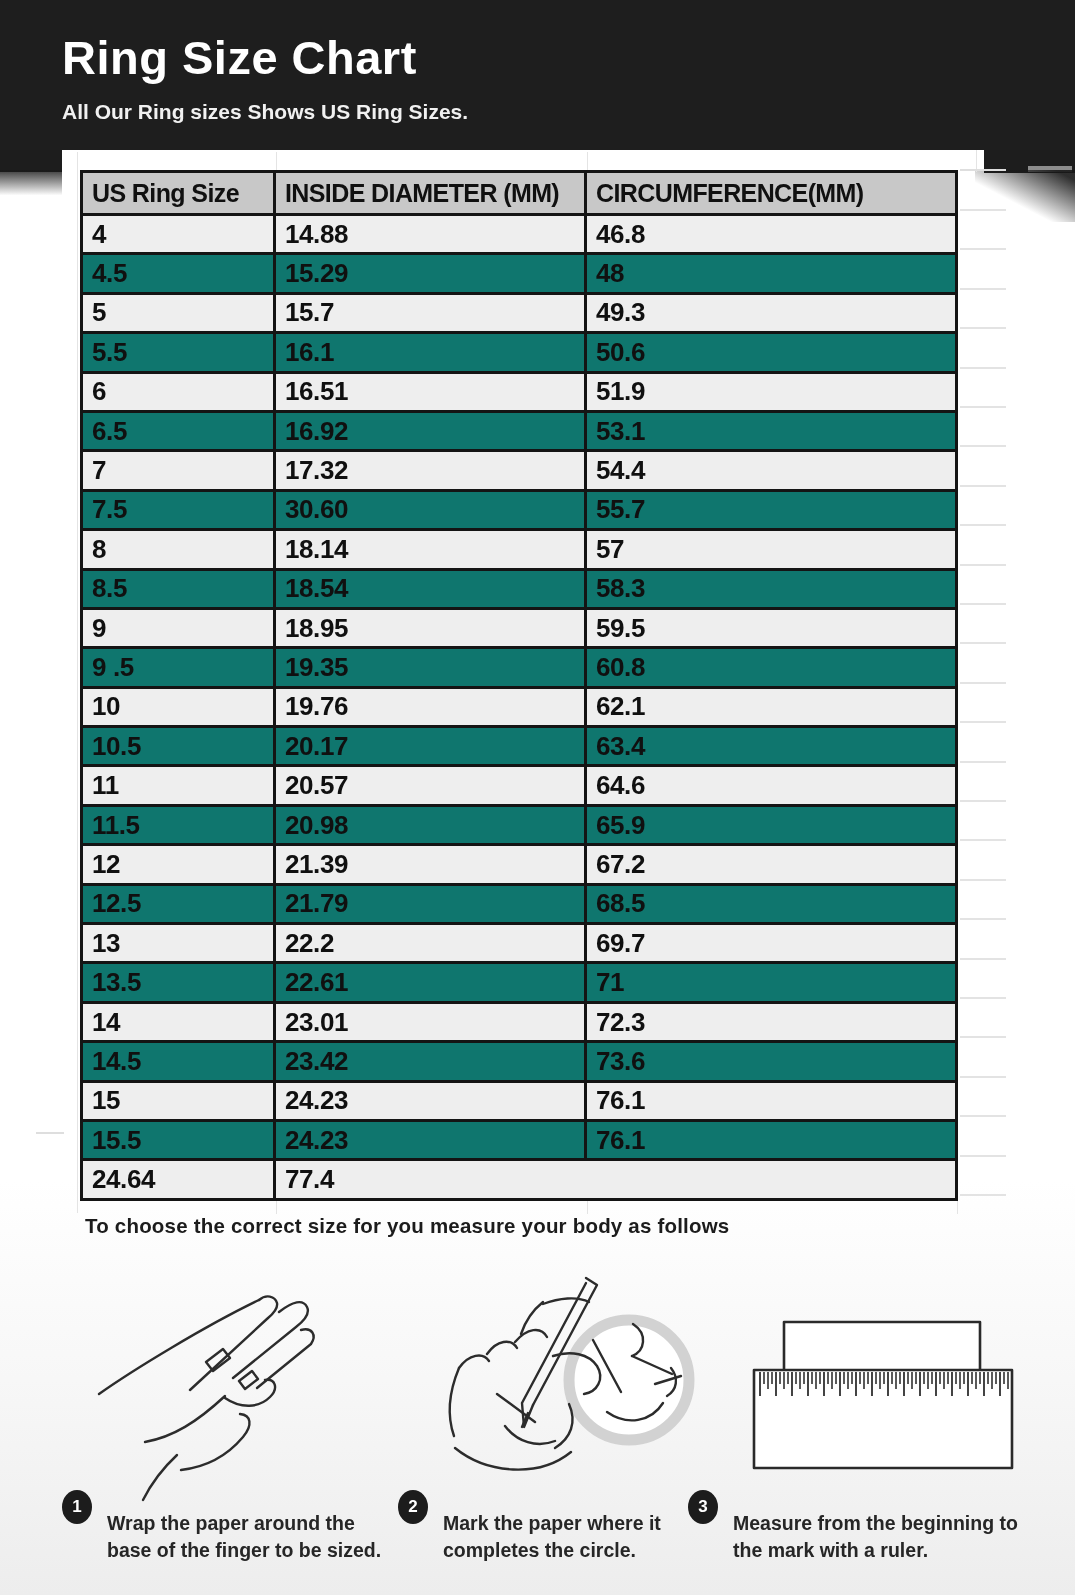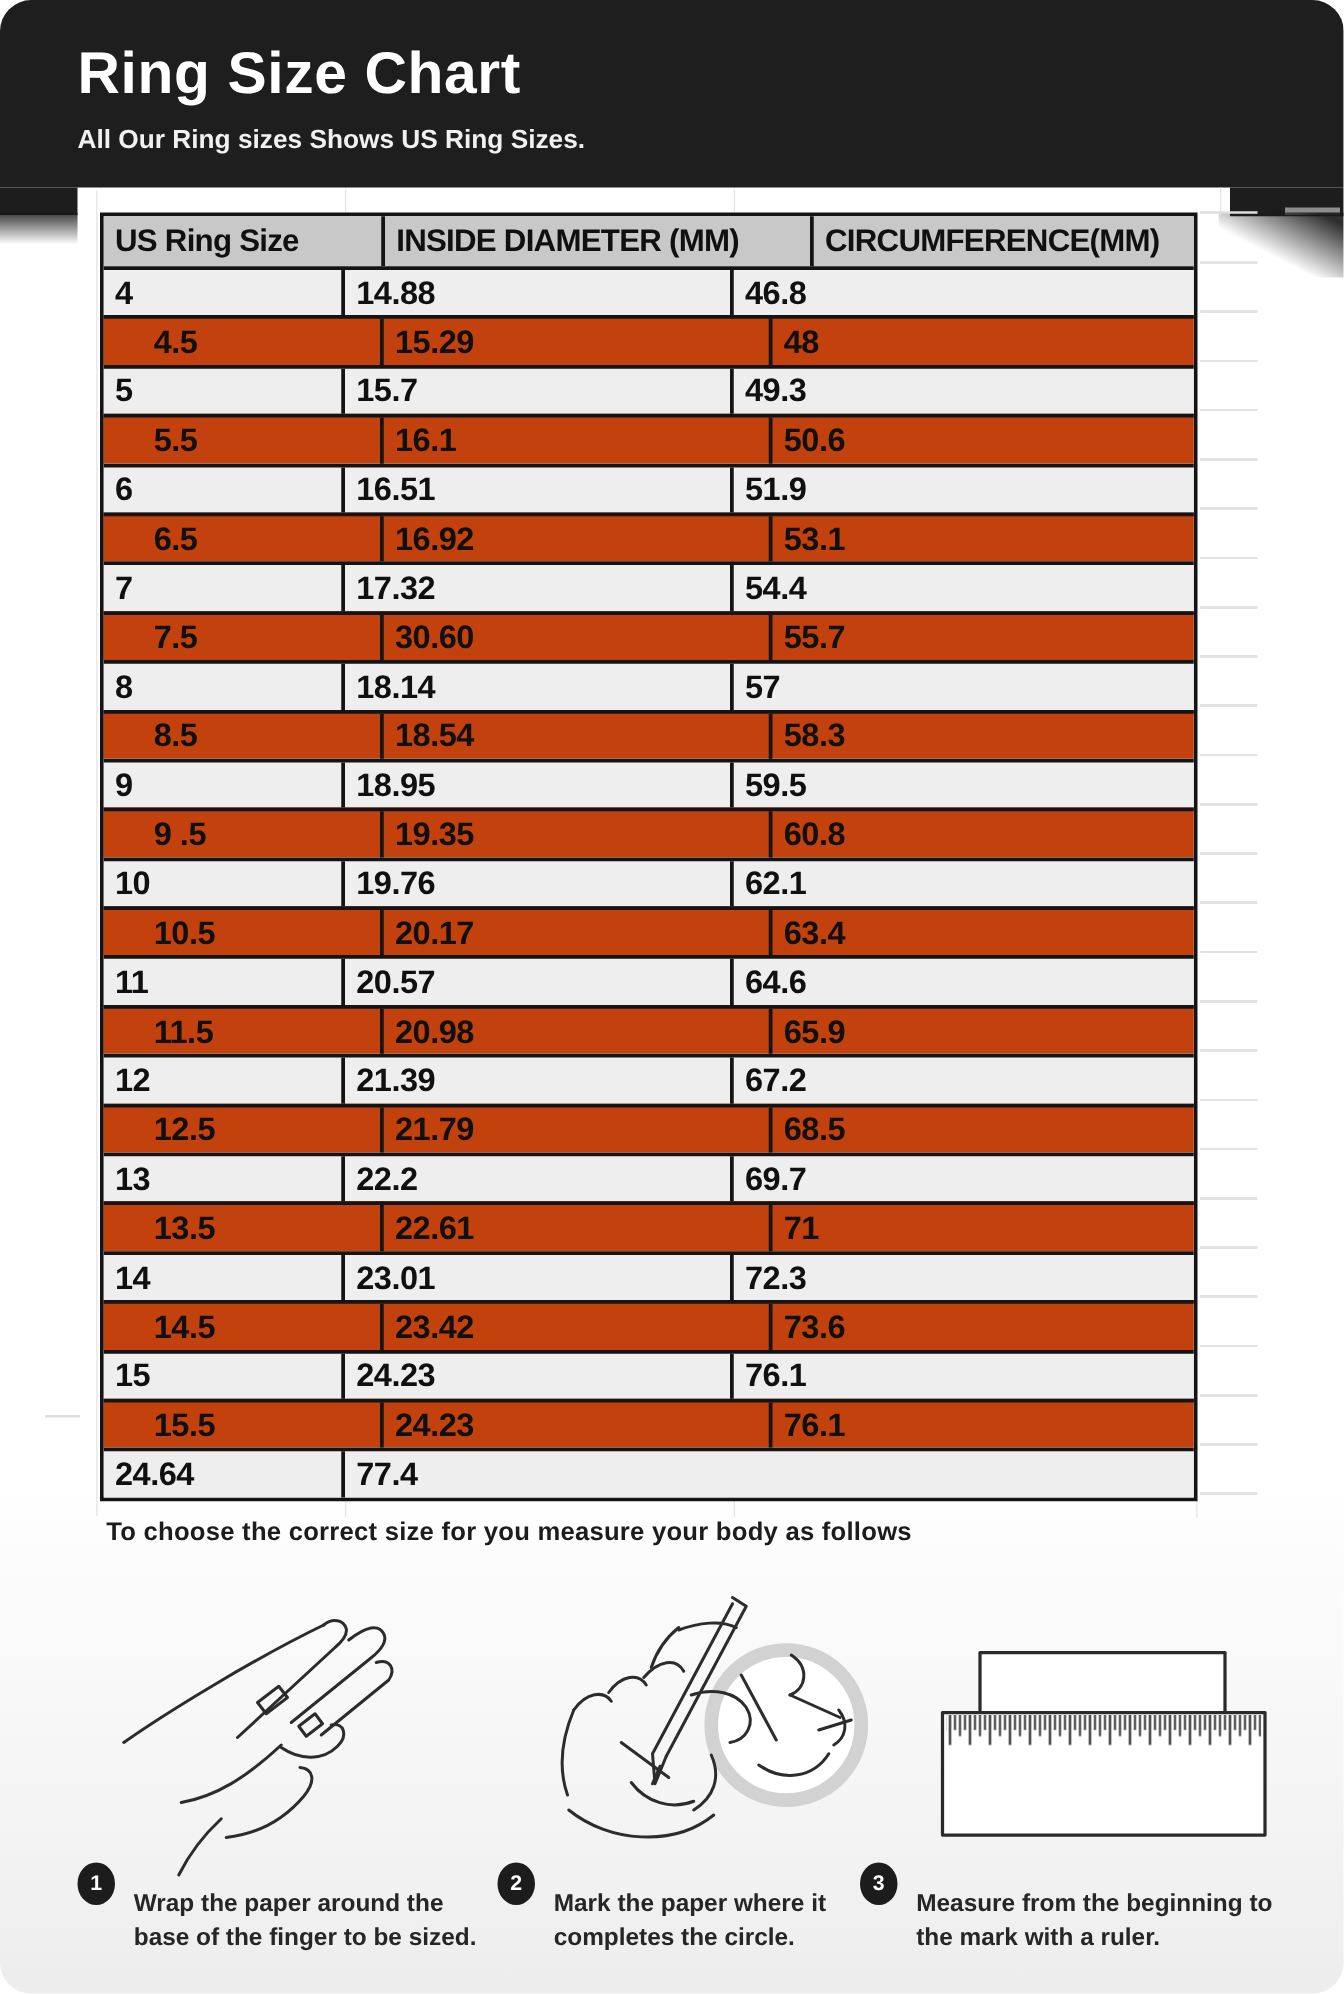--- a/index.html
+++ b/index.html
@@ -1,21 +1,20 @@
 <!DOCTYPE html>
 <html><head>
 <meta charset="utf-8">
 <style>
   * { margin:0; padding:0; box-sizing:border-box; }
   html,body { background:#fff; }
   .page {
     position:relative; width:1075px; height:1595px; overflow:hidden;
     font-family:"Liberation Sans", sans-serif;
     background:linear-gradient(180deg,#ffffff 0%,#ffffff 74%,#f6f6f6 88%,#ededed 100%);
-    border-radius:25px;
   }
 
   
   .banner { position:absolute; left:0; top:0; width:1075px; height:150px; background:#1e1e1e; }
   .banner-title { position:absolute; left:62px; top:30px; color:#ffffff; font-size:47px; font-weight:700; letter-spacing:.5px; }
   .banner-sub { position:absolute; left:62px; top:100px; color:#f1f1f1; font-size:21px; font-weight:600; }
   .banner-ext-left  { position:absolute; left:0; top:150px; width:62px; height:22px; background:#1d1d1d; }
   .banner-fade-left { position:absolute; left:0; top:170px; width:62px; height:34px;
                       background:linear-gradient(to bottom, rgba(24,24,24,.85), rgba(24,24,24,0) 75%); }
   .banner-ext-right { position:absolute; left:984px; top:150px; width:91px; height:23px; background:#1d1d1d; }
@@ -25,23 +24,23 @@
 
   
   .grid-v { position:absolute; width:1px; background:#e4e4e4; }
   .grid-h { position:absolute; height:2px; background:#dedede; }
   .grid-rail-right { position:absolute; left:960px; top:209px; width:46px; height:988px;
     background:repeating-linear-gradient(to bottom, #e3e3e3 0 2px, transparent 2px 39.4px); }
 
   
   .size-table { position:absolute; left:80px; top:170px; width:878px; border:3px solid #141414; background:#fff; }
   .trow { display:grid; grid-template-columns:190px 311px 1fr; height:39.4px; border-top:3px solid #141414; }
-  .trow.head { height:40px; border-top:none; background:#c8c8c8;gap:32px; }
+  .trow.head { height:40px; border-top:none; background:#c8c8c8; }
   .trow.shaded { background:#eeeeee; }
-  .trow.plain  { background:#c2410c;padding-left:31px; }
+  .trow.plain  { background:#0f766e; }
   .cell { display:flex; align-items:center; padding-left:9px; color:#101010;
           font-weight:700; font-size:26px; letter-spacing:-0.4px; overflow:hidden; white-space:nowrap; }
   .cell + .cell { border-left:3px solid #141414; }
   .trow.head .cell { font-size:25px; letter-spacing:-0.6px; }
 
   
   .intro { position:absolute; left:85px; top:1214px; font-size:20.5px; font-weight:700; color:#1c1c1c; letter-spacing:.2px; }
 
   .illus { position:absolute; }
   .illus svg { display:block; }

